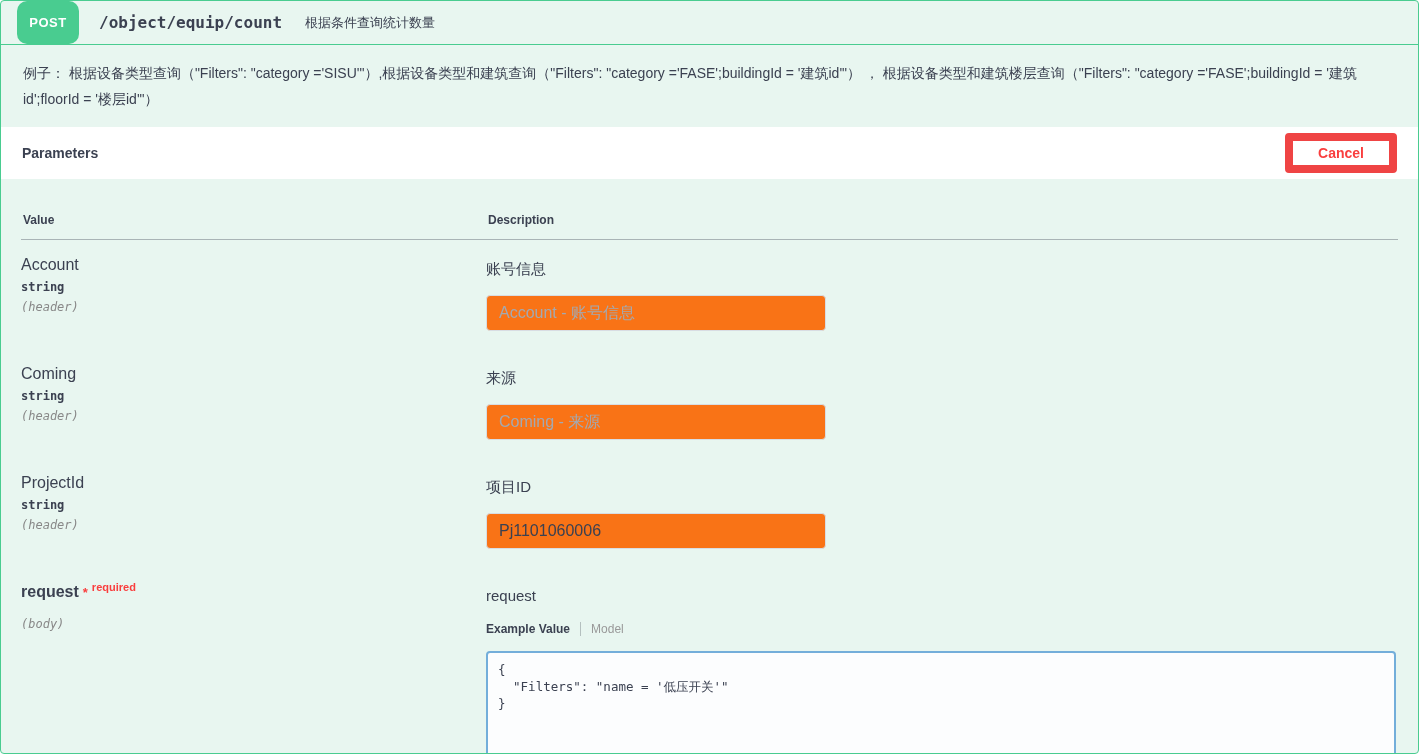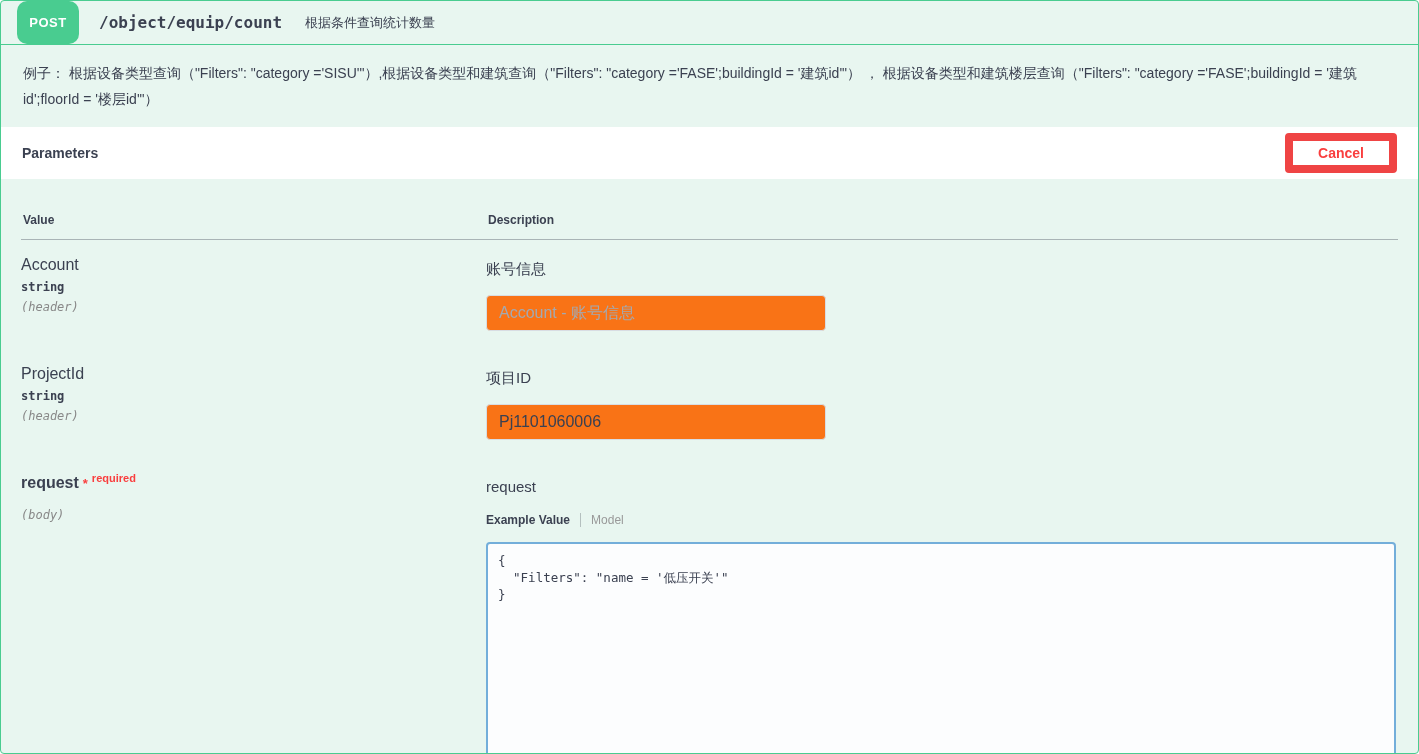--- a/index.html
+++ b/index.html
@@ -100,20 +100,31 @@
             <div class="param-name">Account</div>
             <div class="param-type">string</div>
             <div class="param-in">(header)</div>
           </td>
           <td class="param-desc-cell">
             <div class="param-label">账号信息</div>
             <input type="text" class="param-input" placeholder="Account - 账号信息" style="">
           </td>
         </tr>
 
+        <tr>
+          <td class="param-name-cell">
+            <div class="param-name">Coming</div>
+            <div class="param-type">string</div>
+            <div class="param-in">(header)</div>
+          </td>
+          <td class="param-desc-cell">
+            <div class="param-label">来源</div>
+            <input type="text" class="param-input" placeholder="Coming - 来源" style="">
+          </td>
+        </tr>
 
         <tr>
           <td class="param-name-cell">
             <div class="param-name">ProjectId</div>
             <div class="param-type">string</div>
             <div class="param-in">(header)</div>
           </td>
           <td class="param-desc-cell">
             <div class="param-label">项目ID</div>
             <input type="text" class="param-input" value="Pj1101060006" style="">

